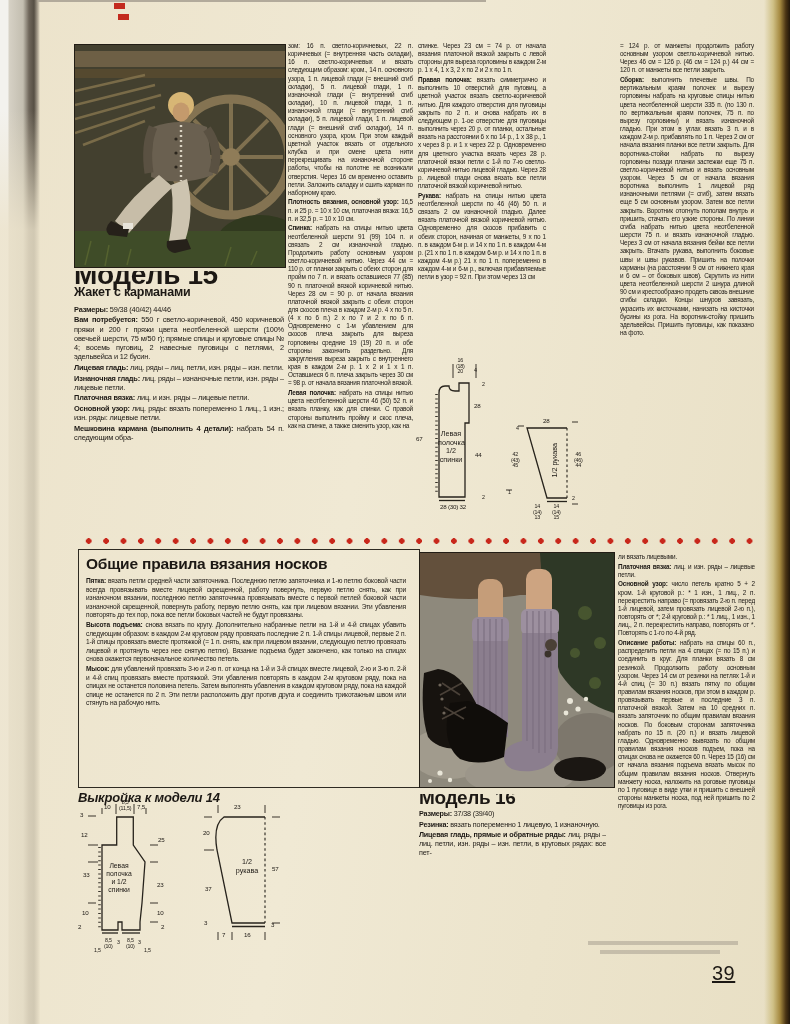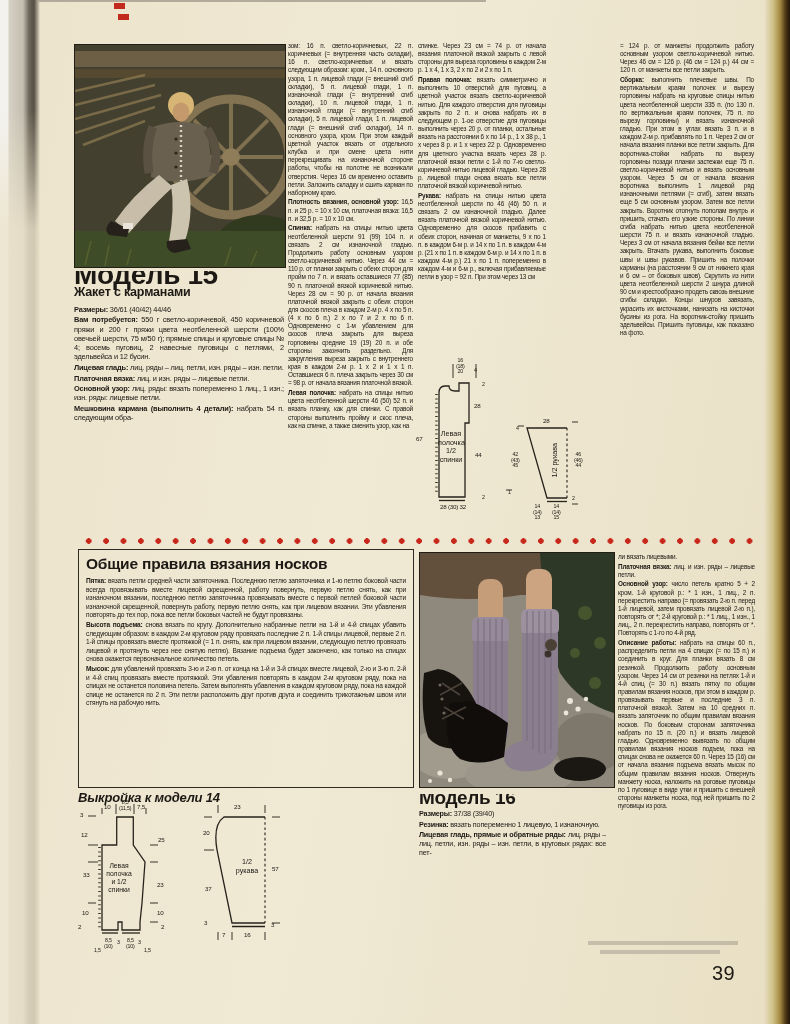--- a/index.html
+++ b/index.html
@@ -5,30 +5,30 @@
   html,body{margin:0;padding:0;background:#6e6a60;}
   .page{position:relative;width:790px;height:1024px;overflow:hidden;
     background:linear-gradient(100deg,#ece3cb 0%,#f0e9d4 45%,#e8dfc4 100%);
     font-family:"Liberation Sans",sans-serif;color:#1c1814;}
   .abs{position:absolute;}
   .col{position:absolute;text-align:justify;font-size:6.4px;line-height:8.15px;letter-spacing:-0.18px;overflow:hidden;}
   .col p{margin:0 0 1.5px 0;}
   .h1{font-size:28px;font-weight:bold;letter-spacing:-0.4px;margin:0 0 7px 0;}
   .h1.m16{font-size:19px;}
   .h2{font-size:12.5px;font-weight:bold;margin:0 0 5px 0;line-height:13.5px;}
-  .rules-box{position:absolute;border:1px solid #2e2a22;padding:5px 7px 4px 7px;overflow:hidden;}
+  .rules-box{position:absolute;border:1px solid #2e2a22;padding:5px 13px 4px 7px;overflow:hidden;}
   .rules-title{font-size:15.5px;font-weight:bold;letter-spacing:-0.2px;margin:0 0 4px 0;}
   .dots{position:absolute;background-image:radial-gradient(circle,#c8271b 2.6px,rgba(200,39,27,0) 3px);
     background-size:17.4px 10px;background-repeat:repeat-x;background-position:2px 1px;}
   .pattern-title{position:absolute;font-size:13px;font-weight:bold;font-style:italic;letter-spacing:-0.2px;}
   .dnum{position:absolute;font-size:6.2px;line-height:6.8px;white-space:pre-line;text-align:center;letter-spacing:-0.2px;}
   .dnum.sm{font-size:5.3px;line-height:5.7px;}
   .dlabel{position:absolute;font-size:7.2px;line-height:8.6px;text-align:center;white-space:pre-line;}
   .vert{transform:rotate(-90deg);transform-origin:center center;white-space:nowrap;}
-  .pagenum{position:absolute;font-size:20px;letter-spacing:.5px;}
+  .pagenum{position:absolute;font-size:20px;letter-spacing:.5px;text-decoration:underline;}
   .edge-left{position:absolute;left:0;top:0;width:40px;height:100%;
     background:linear-gradient(to right,#f3f2ee 0,#f3f2ee 8px,#d6d1c5 9px,#c3beb0 23px,#6e665a 29px,#564f44 34px,#b4ab99 38px,rgba(0,0,0,0) 40px);}
   .edge-left-fade{position:absolute;left:0;top:0;width:40px;height:100%;
     background:linear-gradient(to bottom,rgba(236,227,203,0) 0,rgba(236,227,203,0) 110px,rgba(236,227,203,.82) 230px,rgba(236,227,203,.82) 100%);}
   .edge-right{position:absolute;right:0;top:0;width:26px;height:100%;
     background:linear-gradient(to right,rgba(0,0,0,0) 0,#cfc086 35%,#a4883f 62%,#4a3414 84%,#20150a 100%);}
   .topline{position:absolute;left:38px;top:0;width:448px;height:2px;background:#b2aa9b;}
   .regmark{position:absolute;background:#c32a1e;}
   .ghost{position:absolute;background:#9a9285;opacity:.45;filter:blur(.7px);}
   .photo{position:absolute;border:1px solid #221d15;}
@@ -82,23 +82,24 @@
       <path d="M36,176 Q28,184 34,190 L52,192 L54,184 Z" fill="#26211a"></path>
       <path d="M92,196 Q90,206 100,208 L116,204 L112,194 Z" fill="#26211a"></path>
       <rect x="48" y="178" width="10" height="6" fill="#e8e4da"></rect>
     </g>
   </svg>
 
   <div class="col" style="left:74px;top:271px;width:210px;height:268px;">
     <div class="h1">Модель 15</div>
     <div class="h2">Жакет с карманами</div>
     <div style="font-size:7.4px;line-height:9.2px;">
-      <p><b>Размеры:</b><span> 36/61 (40/42) 44/46</span></p>
+      <p><b>Размеры:</b><span> 59/38 (40/42) 44/46</span></p>
       <p><b>Вам потребуется:</b><span> 550 г светло-коричневой, 450 коричневой пряжи и 200 г пряжи цвета неотбеленной шерсти (100% овечьей шерсти, 75 м/50 г); прямые спицы и круговые спицы № 4; восемь пуговиц, 2 навесные пуговицы с петлями, 2 эдельвейса и 12 бусин.</span></p>
       <p><b>Лицевая гладь:</b><span> лиц. ряды – лиц. петли, изн. ряды – изн. петли.</span></p>
+      <p><b>Изнаночная гладь:</b><span> лиц. ряды – изнаночные петли, изн. ряды – лицевые петли.</span></p>
       <p><b>Платочная вязка:</b><span> лиц. и изн. ряды – лицевые петли.</span></p>
       <p><b>Основной узор:</b><span> лиц. ряды: вязать попеременно 1 лиц., 1 изн.; изн. ряды: лицевые петли.</span></p>
       <p><b>Мешковина кармана (выполнить 4 детали):</b><span> набрать 54 п. следующим обра-</span></p>
     </div>
   </div>
 
   <div class="col" style="left:288px;top:42px;width:125px;max-height:495px;">
     <p><b></b><span>зом: 16 п. светло-коричневых, 22 п. коричневых (= внутренняя часть складки), 16 п. светло-коричневых и вязать следующим образом: кром., 14 п. основного узора, 1 п. лицевой глади (= внешний сгиб складки), 5 п. лицевой глади, 1 п. изнаночной глади (= внутренний сгиб складки), 10 п. лицевой глади, 1 п. изнаночной глади (= внутренний сгиб складки), 5 п. лицевой глади, 1 п. лицевой глади (= внешний сгиб складки), 14 п. основного узора, кром. При этом каждый цветной участок вязать от отдельного клубка и при смене цвета нити перекрещивать на изнаночной стороне работы, чтобы на полотне не возникали отверстия. Через 16 см временно оставить петли. Заложить складку и сшить карман по наборному краю.</span></p>
     <p><b>Плотность вязания, основной узор:</b><span> 16,5 п. и 25 р. = 10 х 10 см, платочная вязка: 16,5 п. и 32,5 р. = 10 х 10 см.</span></p>
     <p><b>Спинка:</b><span> набрать на спицы нитью цвета неотбеленной шерсти 91 (99) 104 п. и связать 2 см изнаночной гладью. Продолжить работу основным узором светло-коричневой нитью. Через 44 см = 110 р. от планки закрыть с обеих сторон для пройм по 7 п. и вязать оставшиеся 77 (85) 90 п. платочной вязкой коричневой нитью. Через 28 см = 90 р. от начала вязания платочной вязкой закрыть с обеих сторон для скосов плеча в каждом 2-м р. 4 х по 5 п. (4 х по 6 п.) 2 х по 7 и 2 х по 6 п. Одновременно с 1-м убавлением для скосов плеча закрыть для выреза горловины средние 19 (19) 20 п. и обе стороны закончить раздельно. Для закругления выреза закрыть с внутреннего края в каждом 2-м р. 1 х 2 и 1 х 1 п. Оставшиеся 6 п. плеча закрыть через 30 см = 98 р. от начала вязания платочной вязкой.</span></p>

